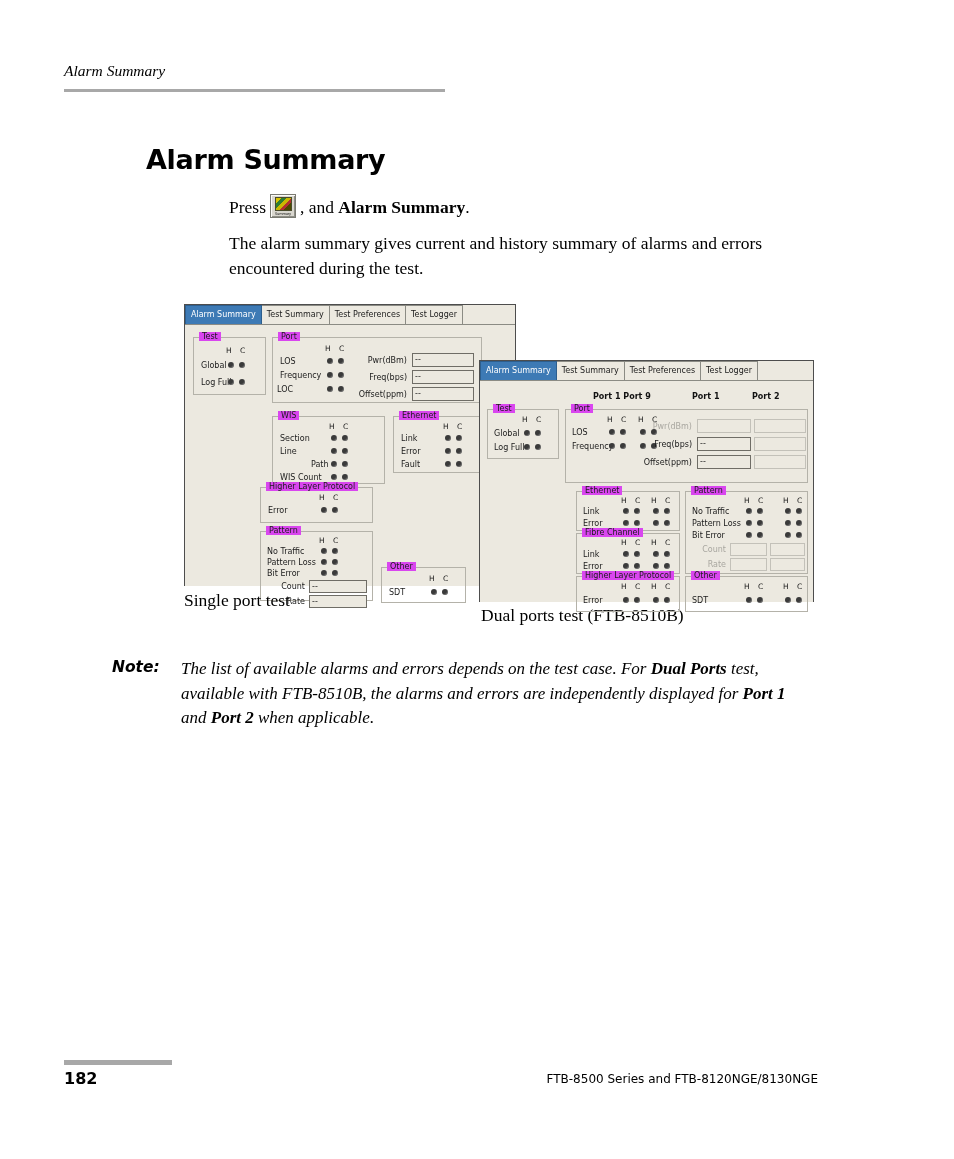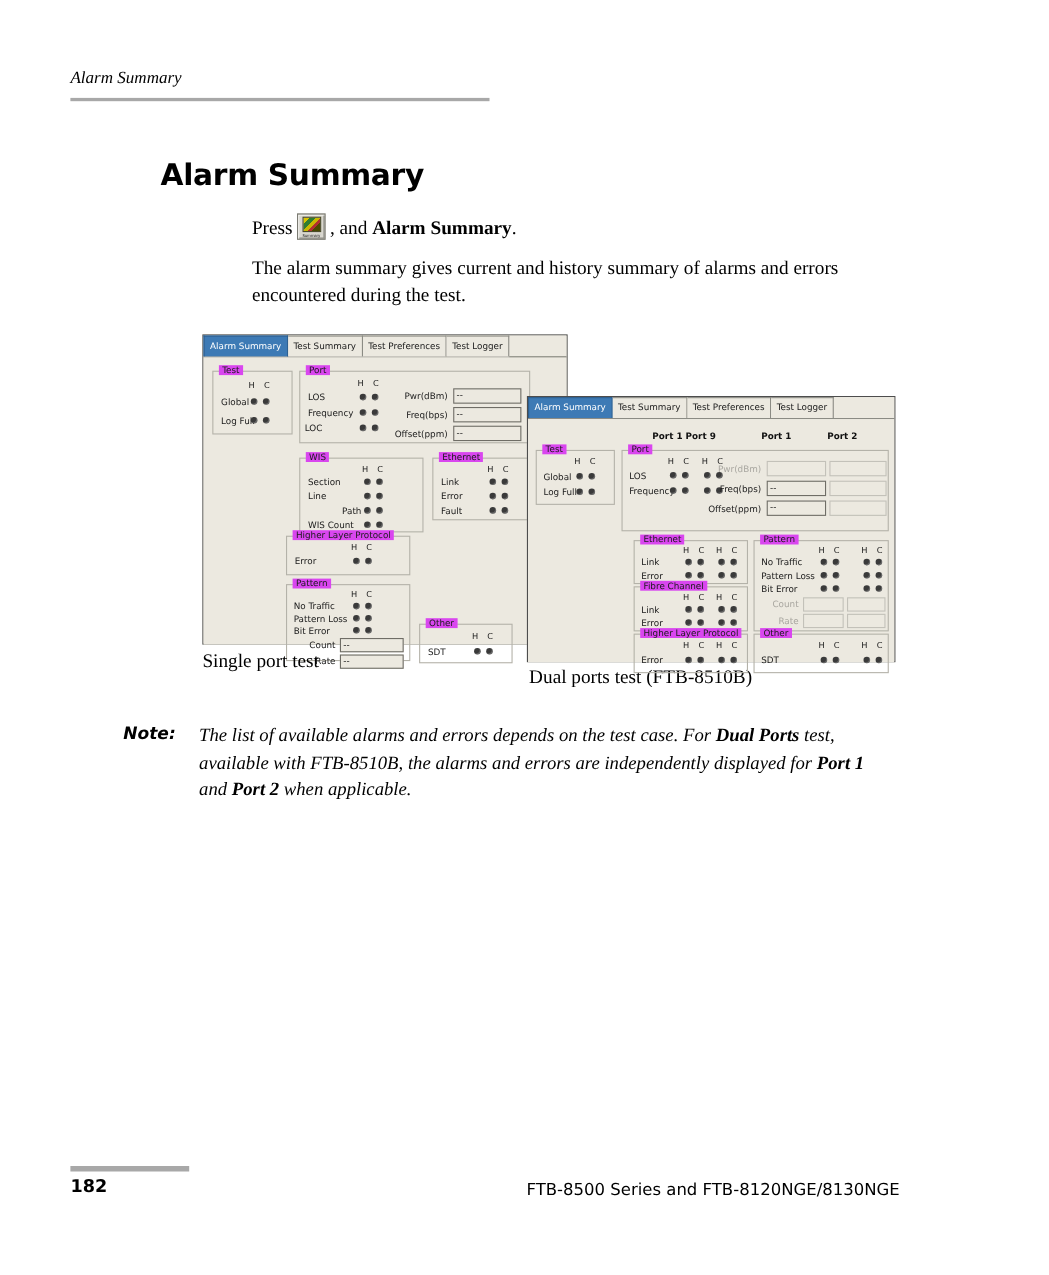--- a/index.html
+++ b/index.html
@@ -287,21 +287,21 @@
     top: 1069px;
     font-family: "DejaVu Sans", sans-serif;
     font-weight: bold;
     font-size: 16px;
   }
   .foot-right {
     position: absolute;
     right: 136px;
     top: 1072px;
     font-family: "DejaVu Sans", sans-serif;
-    font-size: 15px;
+    font-size: 12px;
     white-space: nowrap;
   }
 </style>
 </head>
 <body>
 
 <div class="runhead">
   <div class="runhead-sub">Alarm Summary</div>
   <div class="runhead-rule"></div>
 </div>

